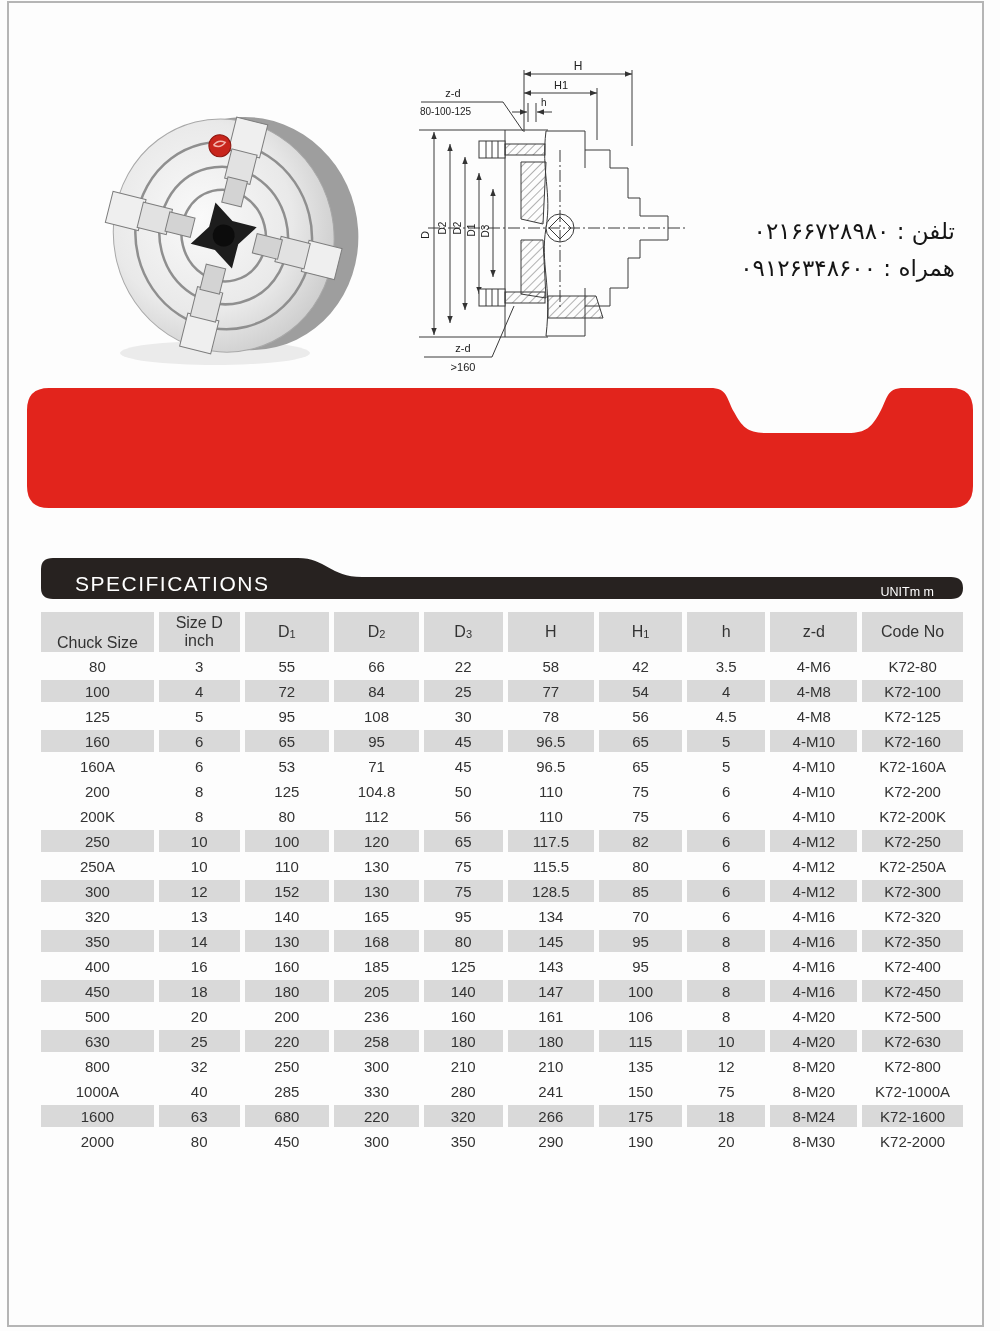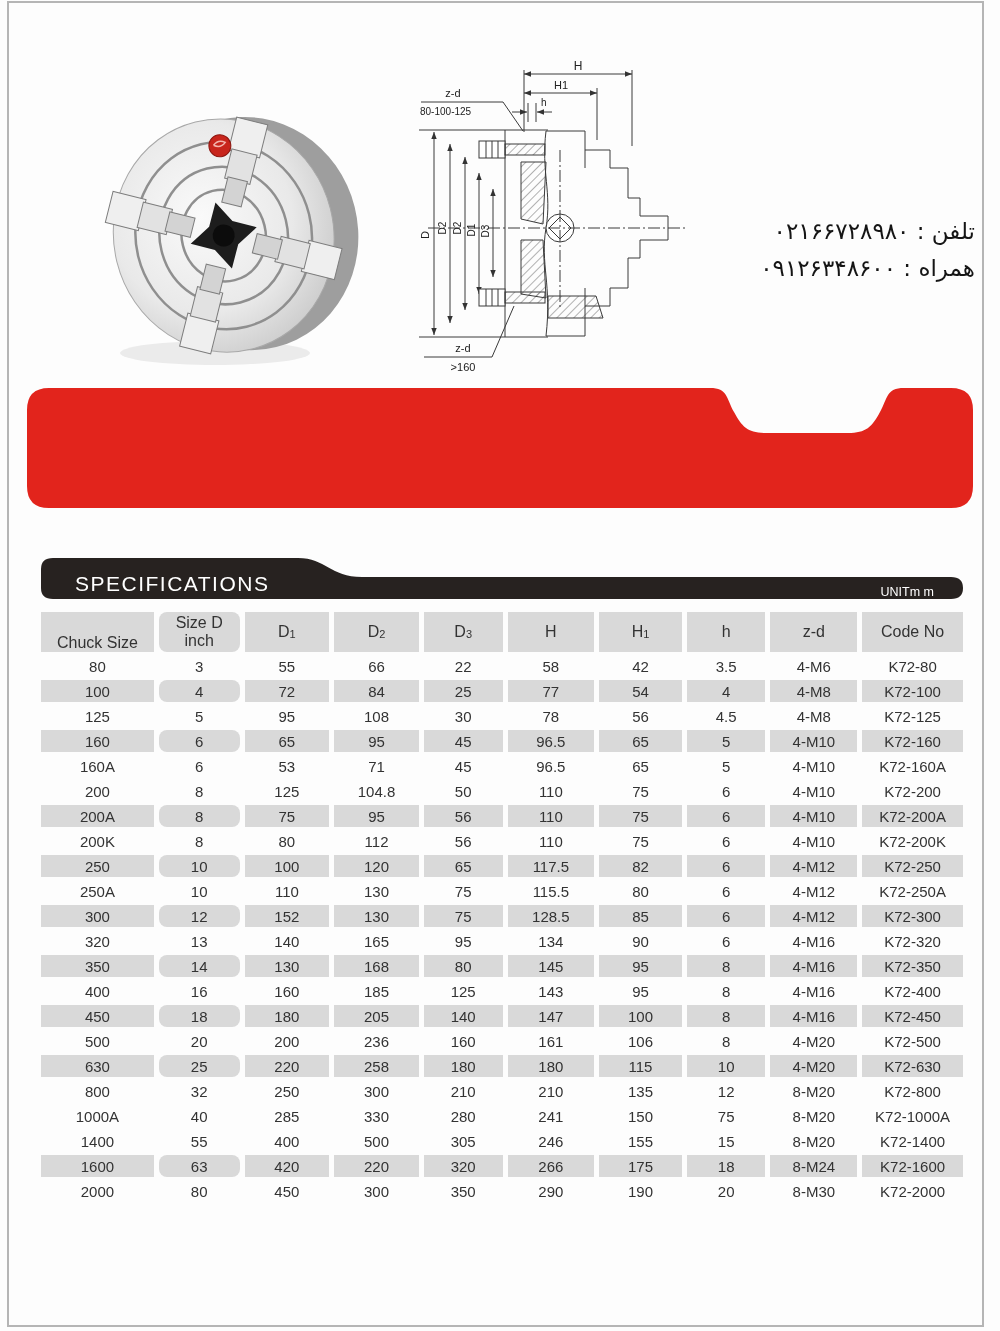--- a/index.html
+++ b/index.html
@@ -2,37 +2,37 @@
 <html style="--row-gray: #d9d9d9;"><head>
 <meta charset="utf-8">
 <style>
   html,body{margin:0;padding:0;background:#fff;}
   #stage{position:relative;width:1000px;height:1331px;background:#fdfdfd;overflow:hidden;
          font-family:"Liberation Sans",sans-serif;}
   #page-frame{position:absolute;left:7px;top:1px;width:977px;height:1326px;
               border:2px solid #b5b5b5;box-sizing:border-box;pointer-events:none;}
 
   
-  #contact{position:absolute;left:600px;top:213px;width:375px;text-align:right;direction:rtl;
+  #contact{position:absolute;left:580px;top:213px;width:375px;text-align:right;direction:rtl;
            font-family:"DejaVu Sans","Liberation Sans",sans-serif;color:#151515;}
   #contact .line{font-size:23px;line-height:37px;letter-spacing:1px;}
 
   
   .abs{position:absolute;}
 
   
   #table-wrap{position:absolute;left:36px;top:609px;width:932px;}
   table{border-collapse:separate;border-spacing:5px 3px;width:100%;table-layout:fixed;}
   th{background:var(--row-gray,#d9d9d9);font-weight:normal;font-size:16px;color:#333;
      height:40px;vertical-align:middle;text-align:center;padding:0;line-height:18px;}
   th sub{font-size:11px;vertical-align:baseline;position:relative;top:1px;}
   td{font-size:15px;color:#333;text-align:center;height:22px;padding:0;background:transparent;}
   tr.alt td{background:var(--row-gray,#d9d9d9);}
   th:nth-child(1),td:nth-child(1){width:112px;}
-  th:nth-child(2),td:nth-child(2){width:80px;border-radius:8px;}
+  th:nth-child(2),td:nth-child(2){width:80px;}
   th:nth-child(3),td:nth-child(3){width:84px;}
   th:nth-child(4),td:nth-child(4){width:84px;}
   th:nth-child(5),td:nth-child(5){width:78px;}
   th:nth-child(6),td:nth-child(6){width:86px;}
   th:nth-child(7),td:nth-child(7){width:82px;}
   th:nth-child(8),td:nth-child(8){width:78px;}
   th:nth-child(9),td:nth-child(9){width:86px;}
   th:nth-child(10),td:nth-child(10){width:100px;}
 
   .spec-text{fill:#fff;font-family:"Liberation Sans",sans-serif;}
@@ -270,32 +270,20 @@
             <td>8</td>
             <td>125</td>
             <td>104.8</td>
             <td>50</td>
             <td>110</td>
             <td>75</td>
             <td>6</td>
             <td>4-M10</td>
             <td>K72-200</td>
           </tr>
-          <tr class="alt">
-            <td>200A</td>
-            <td>8</td>
-            <td>75</td>
-            <td>95</td>
-            <td>56</td>
-            <td>110</td>
-            <td>75</td>
-            <td>6</td>
-            <td>4-M10</td>
-            <td>K72-200A</td>
-          </tr>
           <tr>
             <td>200K</td>
             <td>8</td>
             <td>80</td>
             <td>112</td>
             <td>56</td>
             <td>110</td>
             <td>75</td>
             <td>6</td>
             <td>4-M10</td>
@@ -337,21 +325,21 @@
             <td>4-M12</td>
             <td>K72-300</td>
           </tr>
           <tr>
             <td>320</td>
             <td>13</td>
             <td>140</td>
             <td>165</td>
             <td>95</td>
             <td>134</td>
-            <td>90</td>
+            <td>70</td>
             <td>6</td>
             <td>4-M16</td>
             <td>K72-320</td>
           </tr>
           <tr class="alt">
             <td>350</td>
             <td>14</td>
             <td>130</td>
             <td>168</td>
             <td>80</td>
@@ -426,36 +414,24 @@
             <td>40</td>
             <td>285</td>
             <td>330</td>
             <td>280</td>
             <td>241</td>
             <td>150</td>
             <td>75</td>
             <td>8-M20</td>
             <td>K72-1000A</td>
           </tr>
-          <tr>
-            <td>1400</td>
-            <td>55</td>
-            <td>400</td>
-            <td>500</td>
-            <td>305</td>
-            <td>246</td>
-            <td>155</td>
-            <td>15</td>
-            <td>8-M20</td>
-            <td>K72-1400</td>
-          </tr>
           <tr class="alt">
             <td>1600</td>
             <td>63</td>
-            <td>420</td>
+            <td>680</td>
             <td>220</td>
             <td>320</td>
             <td>266</td>
             <td>175</td>
             <td>18</td>
             <td>8-M24</td>
             <td>K72-1600</td>
           </tr>
           <tr>
             <td>2000</td>

